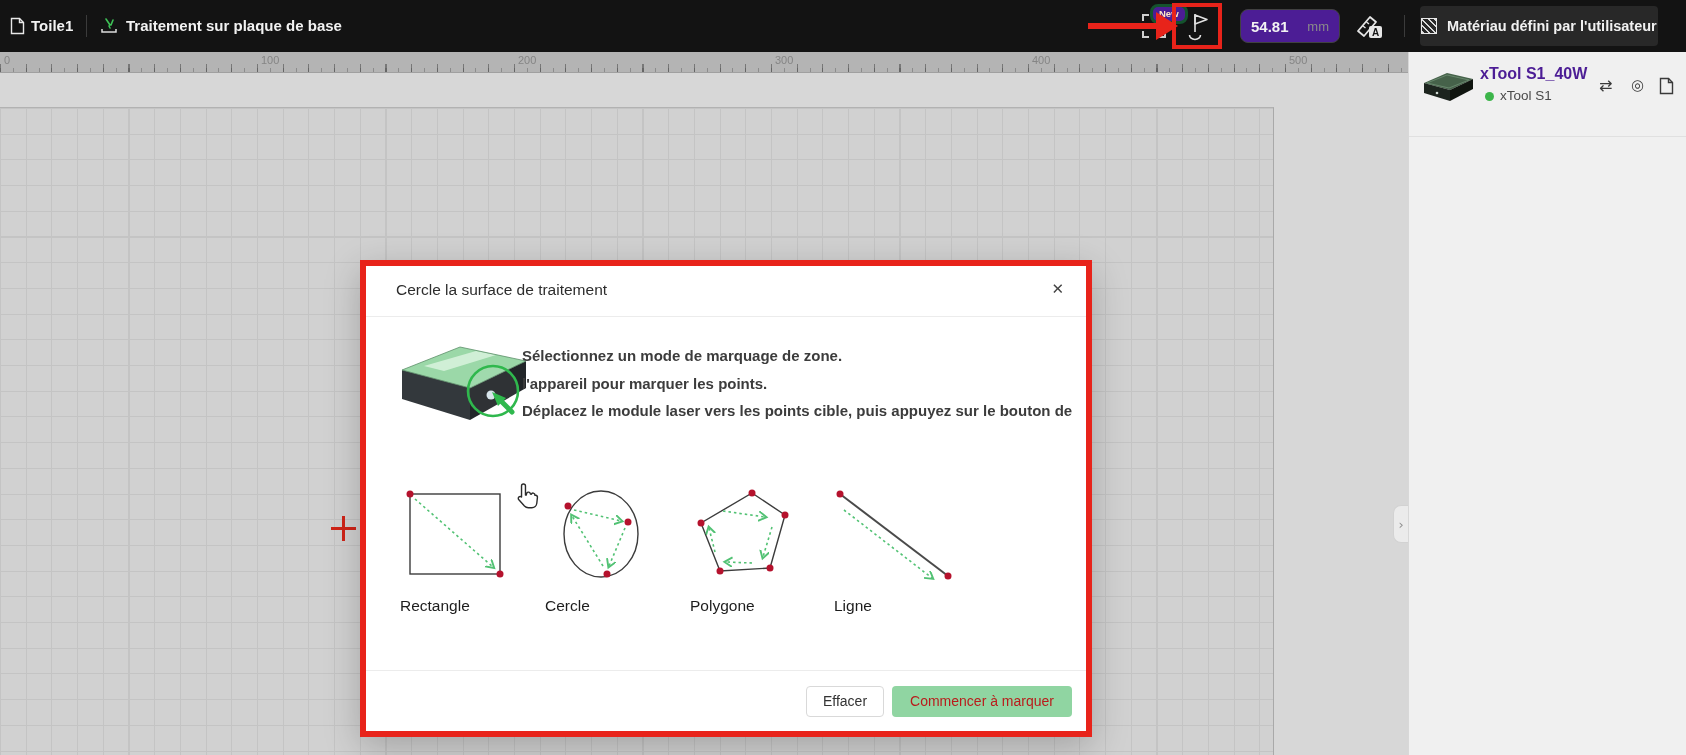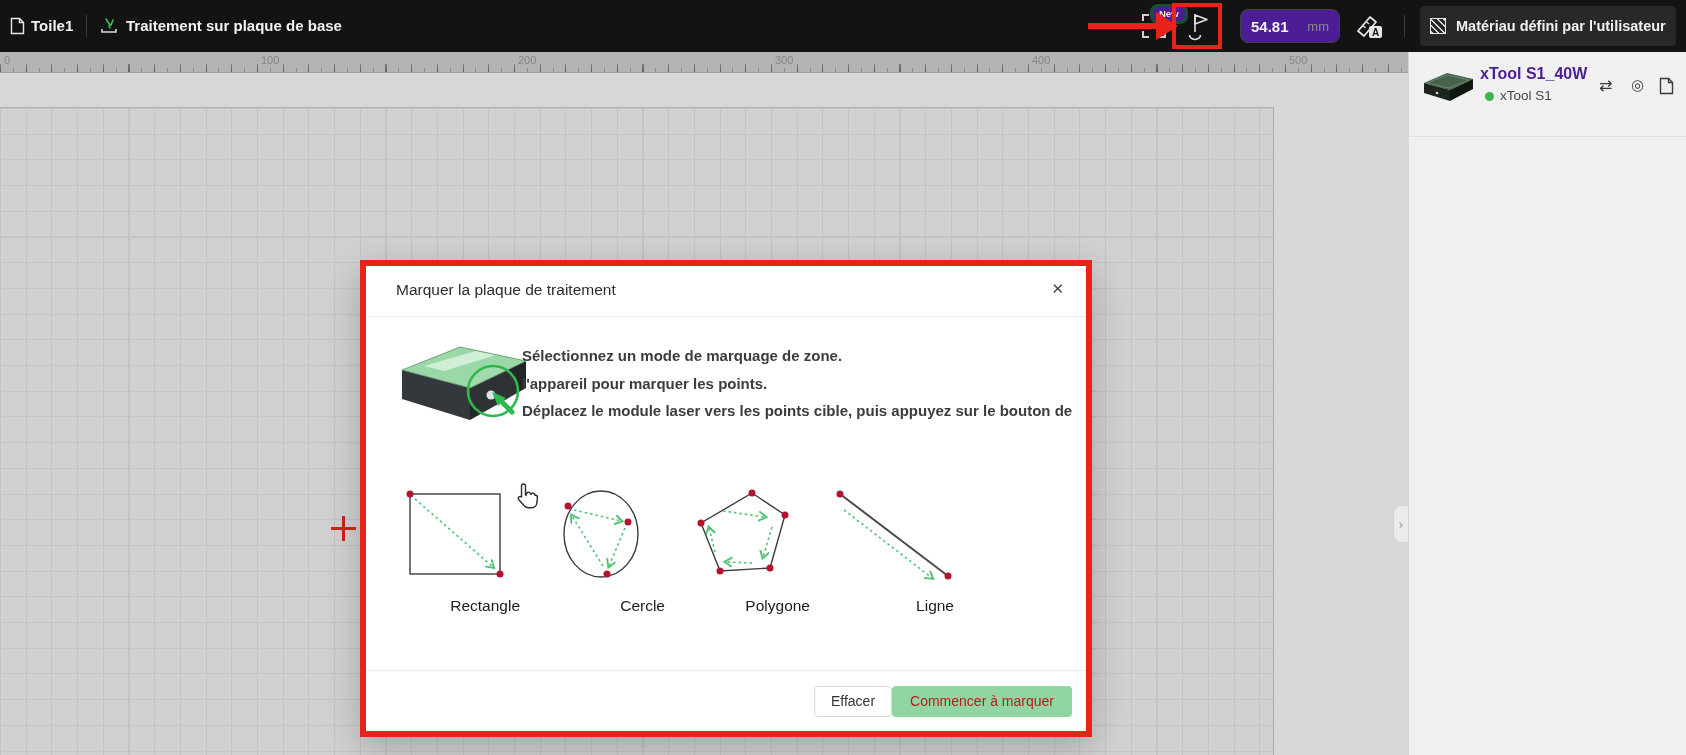--- a/index.html
+++ b/index.html
@@ -10,21 +10,21 @@
   
   .topbar { position:absolute; left:0; top:0; width:1686px; height:52px; background:#131313; z-index:30; }
   .tb-abs { position:absolute; }
   .tb-text { color:#f2f2f2; font-weight:bold; font-size:15px; line-height:52px; }
   .tb-sep { width:1px; height:22px; background:#3b3b3b; top:15px; }
   .height-input { left:1240px; top:9px; width:100px; height:34px; background:#4c1d95;
       border:1px solid #414141; border-radius:8px; display:flex; align-items:center;
       justify-content:space-between; padding:0 10px; }
   .height-val { color:#f2f2f2; font-size:15px; font-weight:bold; }
   .height-unit { color:#8a8a8a; font-size:13px; }
-  .material-btn { left:1420px; top:6px; height:40px; padding:0 10px; background:#282828;
+  .material-btn { left:1420px; top:6px; height:40px; padding:0 1px; background:#282828;
       border-radius:4px; display:flex; align-items:center; gap:10px; cursor:pointer; }
   .material-btn span.lbl { color:#f1f1f1; font-size:14.5px; font-weight:bold; }
   .hatch { width:16px; height:16px; border:1.5px solid #e8e8e8;
       background:repeating-linear-gradient(45deg,#d9d9d9 0 1.5px, transparent 1.5px 4.5px); }
   .new-badge { left:1150px; top:4px; padding:1px 6px 2px; background:#4c1d95; border:3px solid #14532d;
       border-radius:8px; color:#ffe7c2; font-size:9.5px; font-weight:bold; z-index:31; }
   .frame-icon { left:1141px; top:13px; z-index:30; }
   .arrow-line { left:1088px; top:23px; width:70px; height:6px; background:#e8231a; z-index:32; }
   .arrow-head { left:1156px; top:12px; width:0; height:0; border-left:22px solid #e8231a;
       border-top:14px solid transparent; border-bottom:14px solid transparent; z-index:32; }
@@ -65,25 +65,25 @@
   
   .dialog { position:absolute; left:360px; top:260px; width:732px; height:477px; background:#fff;
       border:6px solid #e8231a; box-shadow:0 10px 34px rgba(0,0,0,.22); z-index:20; }
   .dlg-header { position:absolute; left:0; top:0; width:720px; height:51px; border-bottom:1px solid #ececec; }
   .dlg-title { position:absolute; left:30px; top:15px; font-size:15.5px; font-weight:500; color:#2d2d2d; }
   .dlg-close { position:absolute; right:22px; top:14px; font-size:15px; color:#444; cursor:pointer;
       font-family:"DejaVu Sans",sans-serif; }
   .machine { position:absolute; left:28px; top:72px; }
   .instructions { position:absolute; left:156px; top:76px; width:552px; font-size:15px;
       line-height:27.5px; color:#3c3c3c;font-weight:bold; }
-  .mode-card { position:absolute; top:218px; width:120px; text-align:right; cursor:pointer; }
+  .mode-card { position:absolute; top:218px; width:120px; text-align:left; cursor:pointer; }
   .mode-label { display:block; margin-top:9px; font-size:15.5px; color:#1d1d1d; }
   .hand-cursor { position:absolute; left:148px; top:216px; z-index:25; }
   .dlg-footer { position:absolute; left:0; bottom:0; width:720px; height:61px; border-top:1px solid #ececec;
-      display:flex; align-items:center; justify-content:flex-end; gap:0; padding-right:14px; }
+      display:flex; align-items:center; justify-content:flex-end; gap:8px; padding-right:14px; }
   .btn-clear { height:31px; padding:0 16px; background:#fff; border:1px solid #d9d9d9; border-radius:4px;
       font-size:14px; font-weight:500; color:#333; font-family:inherit; cursor:pointer; }
   .btn-start { height:31px; padding:0 18px; background:#90d5a2; border:none; border-radius:4px;
       font-size:14px; font-weight:500; color:#b91c1c; font-family:inherit; cursor:default; }
 </style>
 </head>
 <body>
 
 <div id="app">
 
@@ -168,21 +168,21 @@
       <span class="dev-ic" style="left:222px;font-size:15px;">◎</span>
       <svg class="dev-ic" style="left:250px;top:25px;" width="15" height="18" viewBox="0 0 15 18">
         <path d="M1.5 1.5 h8 l4 4 v11 h-12 z" fill="none" stroke="#3a3a3a" stroke-width="1.4"></path>
         <path d="M9.5 1.5 v4 h4" fill="none" stroke="#3a3a3a" stroke-width="1.4"></path>
       </svg>
     </div>
   </div>
 
   <div class="dialog">
     <div class="dlg-header">
-      <span class="dlg-title">Marquer la plaque de traitement</span>
+      <span class="dlg-title">Cercle la surface de traitement</span>
       <span class="dlg-close">✕</span>
     </div>
 
     <svg class="machine" width="142" height="92" viewBox="0 0 142 92">
       <polygon points="8,32 66,9 132,23 76,50" fill="#9bd8a8"></polygon>
       <polygon points="30,28 82,13 102,17 50,33" fill="#d9f3de" opacity="0.85"></polygon>
       <polygon points="8,32 76,50 76,82 8,61" fill="#33383c"></polygon>
       <polygon points="76,50 132,23 132,50 76,82" fill="#222629"></polygon>
       <polygon points="8,32 66,9 132,23 76,50" fill="none" stroke="#5d8f69" stroke-width="0.8"></polygon>
       <circle cx="99" cy="53" r="25" fill="rgba(255,255,255,0.06)" stroke="#2fb84d" stroke-width="2.6"></circle>

